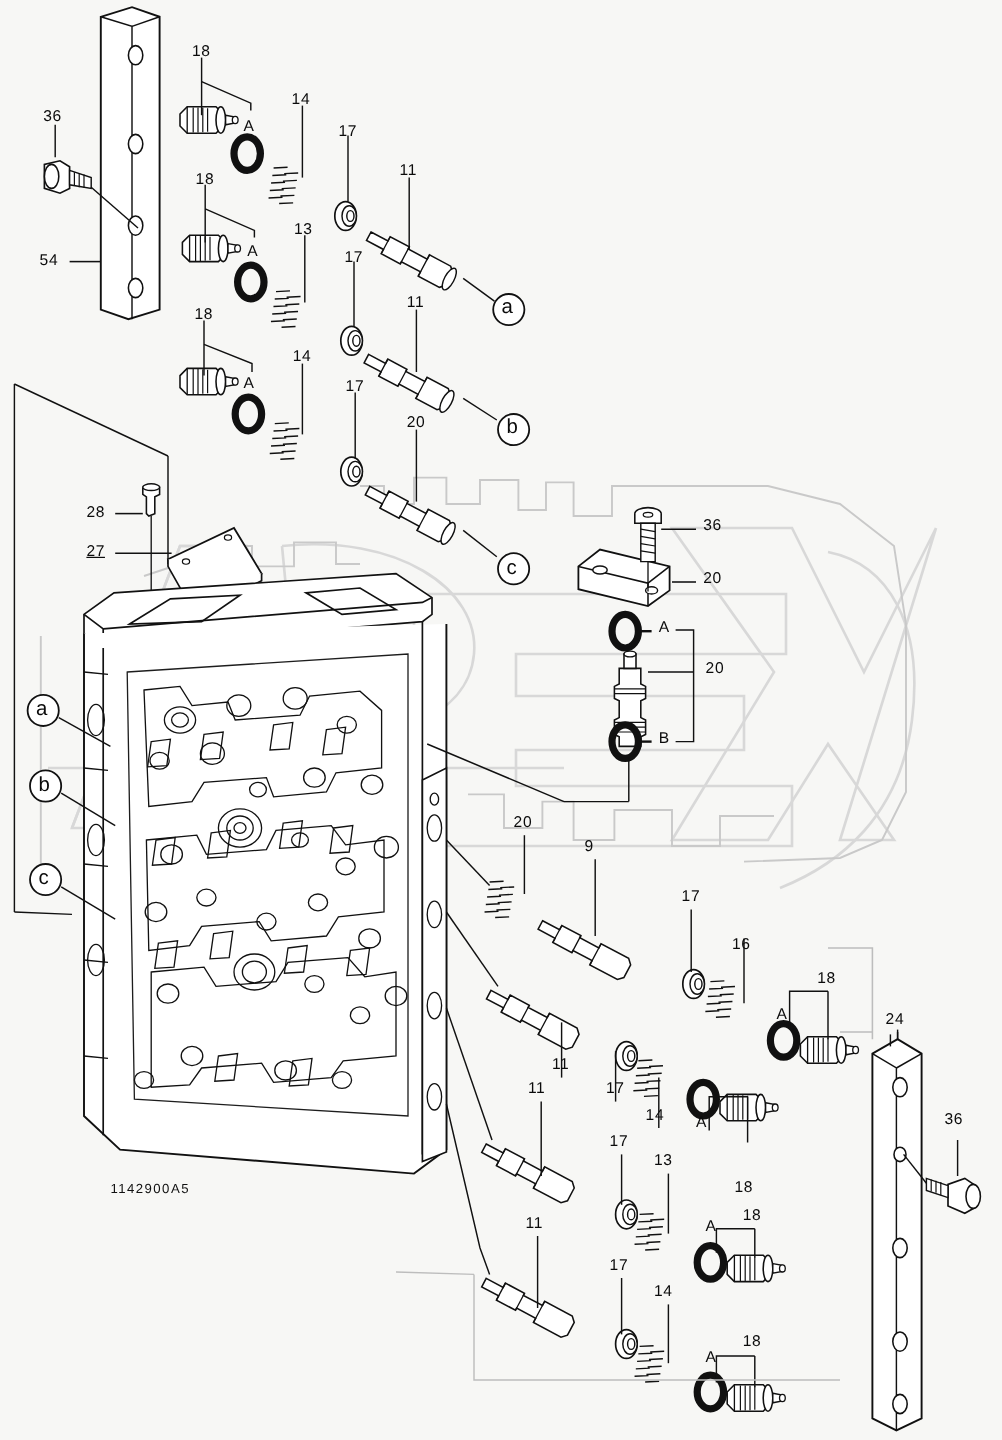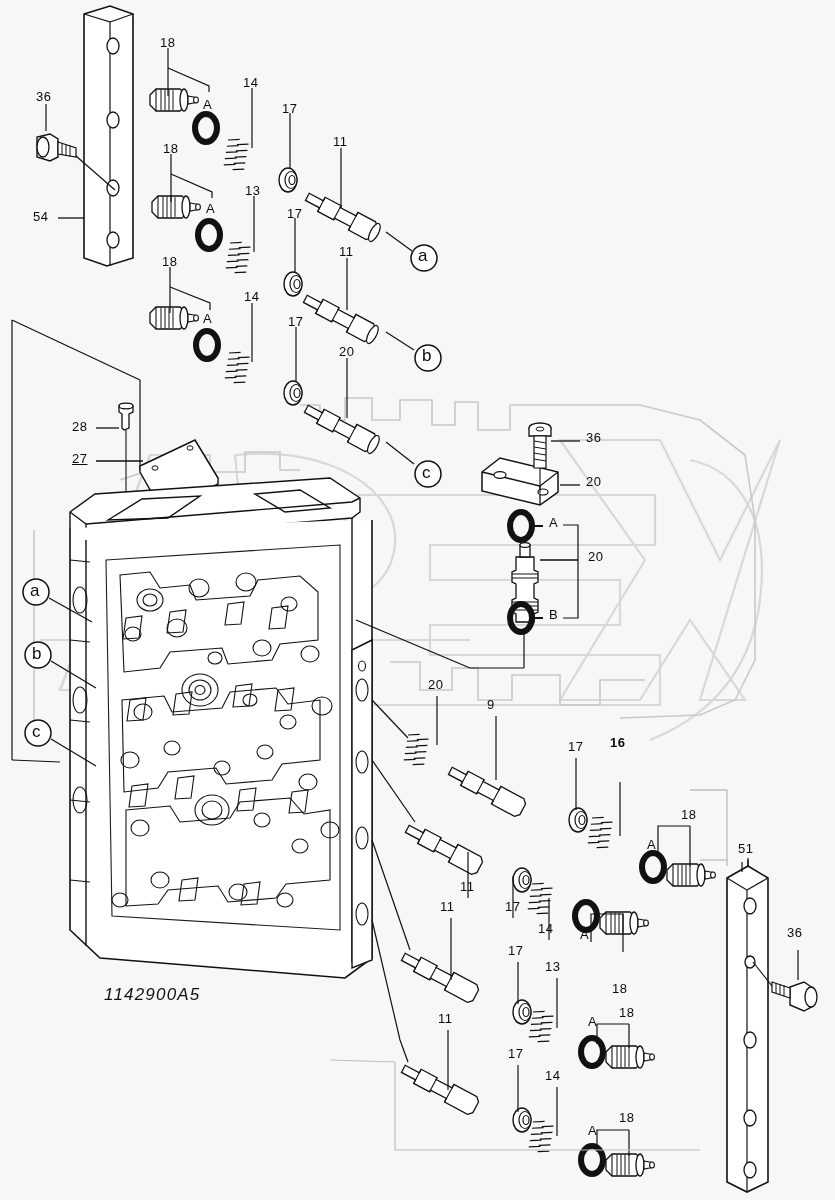--- a/index.html
+++ b/index.html
@@ -17,25 +17,23 @@
     font-family:"Liberation Sans", sans-serif;
     font-size:13px;
     color:#0b0b0b;
     white-space:nowrap;
     line-height:1;
     letter-spacing:0.5px;
   }
   .dwg{
     position:absolute;
     font-family:"Liberation Sans", sans-serif;
-    font-style:italic;
-    font-size:17px;
+    font-size:11px;
     letter-spacing:1.2px;
     color:#111;
-    margin-left:12px;
   }
 </style>
 </head>
 <body>
 
 <div id="sheet">
 
   <svg viewBox="0 0 835 1200" xmlns="http://www.w3.org/2000/svg">
     <defs>
       <g id="gPlug">
@@ -490,31 +488,31 @@
 
   <div class="lbl" style="left:586px;top:431px;">36</div>
   <div class="lbl" style="left:586px;top:475px;">20</div>
   <div class="lbl" style="left:549px;top:516px;">A</div>
   <div class="lbl" style="left:588px;top:550px;">20</div>
   <div class="lbl" style="left:549px;top:608px;">B</div>
 
   <div class="lbl" style="left:428px;top:678px;">20</div>
   <div class="lbl" style="left:487px;top:698px;">9</div>
   <div class="lbl" style="left:568px;top:740px;">17</div>
-  <div class="lbl" style="left:610px;top:736px;font-weight:bold;">16</div>
+  <div class="lbl" style="left:610px;top:780px;">16</div>
   <div class="lbl" style="left:647px;top:838px;">A</div>
   <div class="lbl" style="left:681px;top:808px;">18</div>
 
   <div class="lbl" style="left:460px;top:880px;">11</div>
   <div class="lbl" style="left:505px;top:900px;">17</div>
   <div class="lbl" style="left:538px;top:922px;">14</div>
   <div class="lbl" style="left:580px;top:928px;">A</div>
   <div class="lbl" style="left:612px;top:982px;">18</div>
 
-  <div class="lbl" style="left:738px;top:842px;">51</div>
+  <div class="lbl" style="left:738px;top:842px;">24</div>
   <div class="lbl" style="left:787px;top:926px;">36</div>
 
   <div class="lbl" style="left:440px;top:900px;">11</div>
   <div class="lbl" style="left:508px;top:944px;">17</div>
   <div class="lbl" style="left:545px;top:960px;">13</div>
   <div class="lbl" style="left:588px;top:1015px;">A</div>
   <div class="lbl" style="left:619px;top:1006px;">18</div>
 
   <div class="lbl" style="left:438px;top:1012px;">11</div>
   <div class="lbl" style="left:508px;top:1047px;">17</div>

